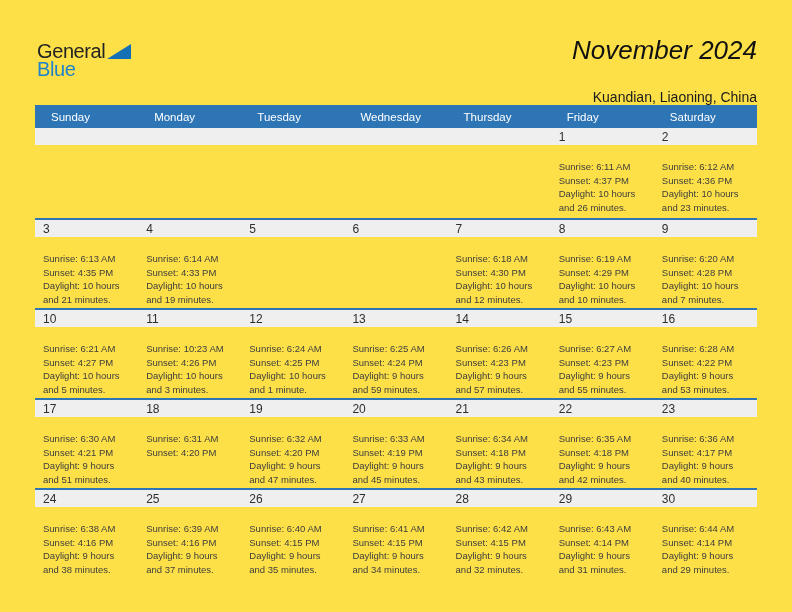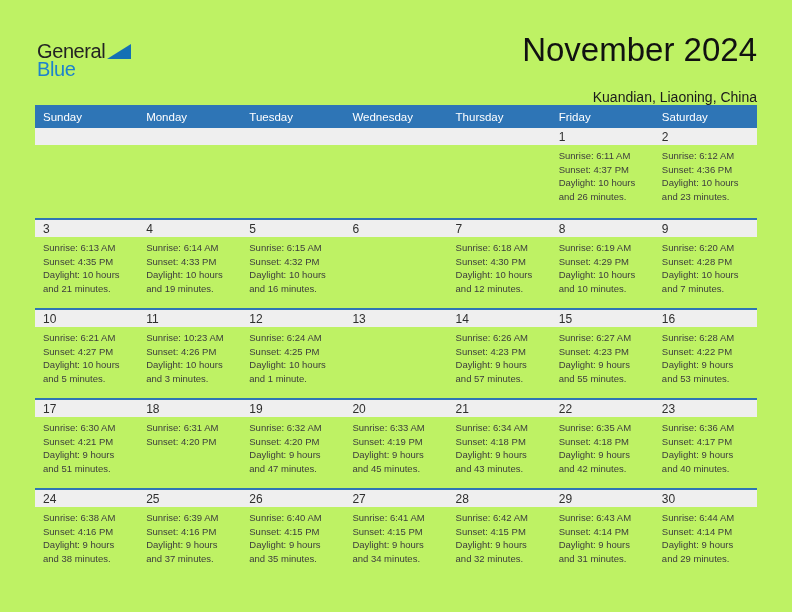--- a/index.html
+++ b/index.html
@@ -8,44 +8,44 @@
     --strip-bg:#EFEFEF;
     --logo-blue:#1E82CC;
     --triangle-blue:#1470B4;
     --header-text:#FFFFFF;
     --body-text:#3D3D3D;
     --title-text:#111111;
   }
   *{margin:0;padding:0;box-sizing:border-box;}
   html,body{background:#fff;}
   body{font-family:"Liberation Sans", sans-serif;}
-  .page{position:relative;width:792px;height:612px;background:#bef264;overflow:hidden;}
+  .page{position:relative;width:792px;height:612px;background:#fde047;overflow:hidden;}
 
   
   .logo{position:absolute;left:37px;top:42px;}
   .logo-row{display:flex;align-items:flex-end;line-height:19px;}
   .logo-general{font-size:20px;color:#232323;letter-spacing:-0.4px;}
   .logo-tri{display:inline-block;width:0;height:0;border-bottom:15px solid var(--triangle-blue);border-left:24px solid transparent;margin-left:2px;margin-bottom:2px;}
   .logo-blue{font-size:20px;color:var(--logo-blue);line-height:18px;margin-top:-1px;letter-spacing:-0.4px;}
 
   
   .titles{position:absolute;right:35px;top:36px;text-align:right;}
-  .main-title{font-size:33px;font-weight:400;color:var(--title-text);line-height:28px;}
+  .main-title{font-size:26px;font-weight:400;color:var(--title-text);line-height:28px;font-style:italic;}
   .sub-title{font-size:14px;font-weight:400;color:#1a1a1a;margin-top:25px;}
 
   
   .calendar{position:absolute;left:35px;top:105px;width:722px;}
   .dow-row{display:grid;grid-template-columns:repeat(7,1fr);background:var(--header-bg);height:23px;align-items:center;}
-  .dow-cell{color:var(--header-text);font-size:11.5px;padding-left:8px;white-space:nowrap;}
+  .dow-cell{color:var(--header-text);font-size:11.5px;padding-left:16px;white-space:nowrap;}
   .week{display:grid;grid-template-columns:repeat(7,1fr);height:90px;border-top:2px solid var(--week-border);}
   .week:first-of-type{border-top:none;}
   .cell{overflow:hidden;}
   .strip{height:17px;background:var(--strip-bg);display:flex;align-items:center;}
   .daynum{font-size:12px;color:#2e2e2e;padding-left:8px;}
-  .details{padding:4px 9px 0 8px;font-size:9.5px;line-height:13.5px;color:var(--body-text);}
+  .details{padding:15px 9px 0 8px;font-size:9.5px;line-height:13.5px;color:var(--body-text);}
 </style>
 </head>
 <body>
 
 <div class="page">
 
   <div class="logo">
     <div class="logo-row">
       <span class="logo-general">General</span>
       <span class="logo-tri"></span>
@@ -124,25 +124,20 @@
             <div class="details">
               <div>Sunrise: 6:14 AM</div>
               <div>Sunset: 4:33 PM</div>
               <div>Daylight: 10 hours and 19 minutes.</div>
             </div>
           </div>
           <div class="cell">
             <div class="strip">
               <span class="daynum">5</span>
             </div>
-            <div class="details">
-              <div>Sunrise: 6:15 AM</div>
-              <div>Sunset: 4:32 PM</div>
-              <div>Daylight: 10 hours and 16 minutes.</div>
-            </div>
           </div>
           <div class="cell">
             <div class="strip">
               <span class="daynum">6</span>
             </div>
           </div>
           <div class="cell">
             <div class="strip">
               <span class="daynum">7</span>
             </div>
@@ -201,20 +196,25 @@
             <div class="details">
               <div>Sunrise: 6:24 AM</div>
               <div>Sunset: 4:25 PM</div>
               <div>Daylight: 10 hours and 1 minute.</div>
             </div>
           </div>
           <div class="cell">
             <div class="strip">
               <span class="daynum">13</span>
             </div>
+            <div class="details">
+              <div>Sunrise: 6:25 AM</div>
+              <div>Sunset: 4:24 PM</div>
+              <div>Daylight: 9 hours and 59 minutes.</div>
+            </div>
           </div>
           <div class="cell">
             <div class="strip">
               <span class="daynum">14</span>
             </div>
             <div class="details">
               <div>Sunrise: 6:26 AM</div>
               <div>Sunset: 4:23 PM</div>
               <div>Daylight: 9 hours and 57 minutes.</div>
             </div>

